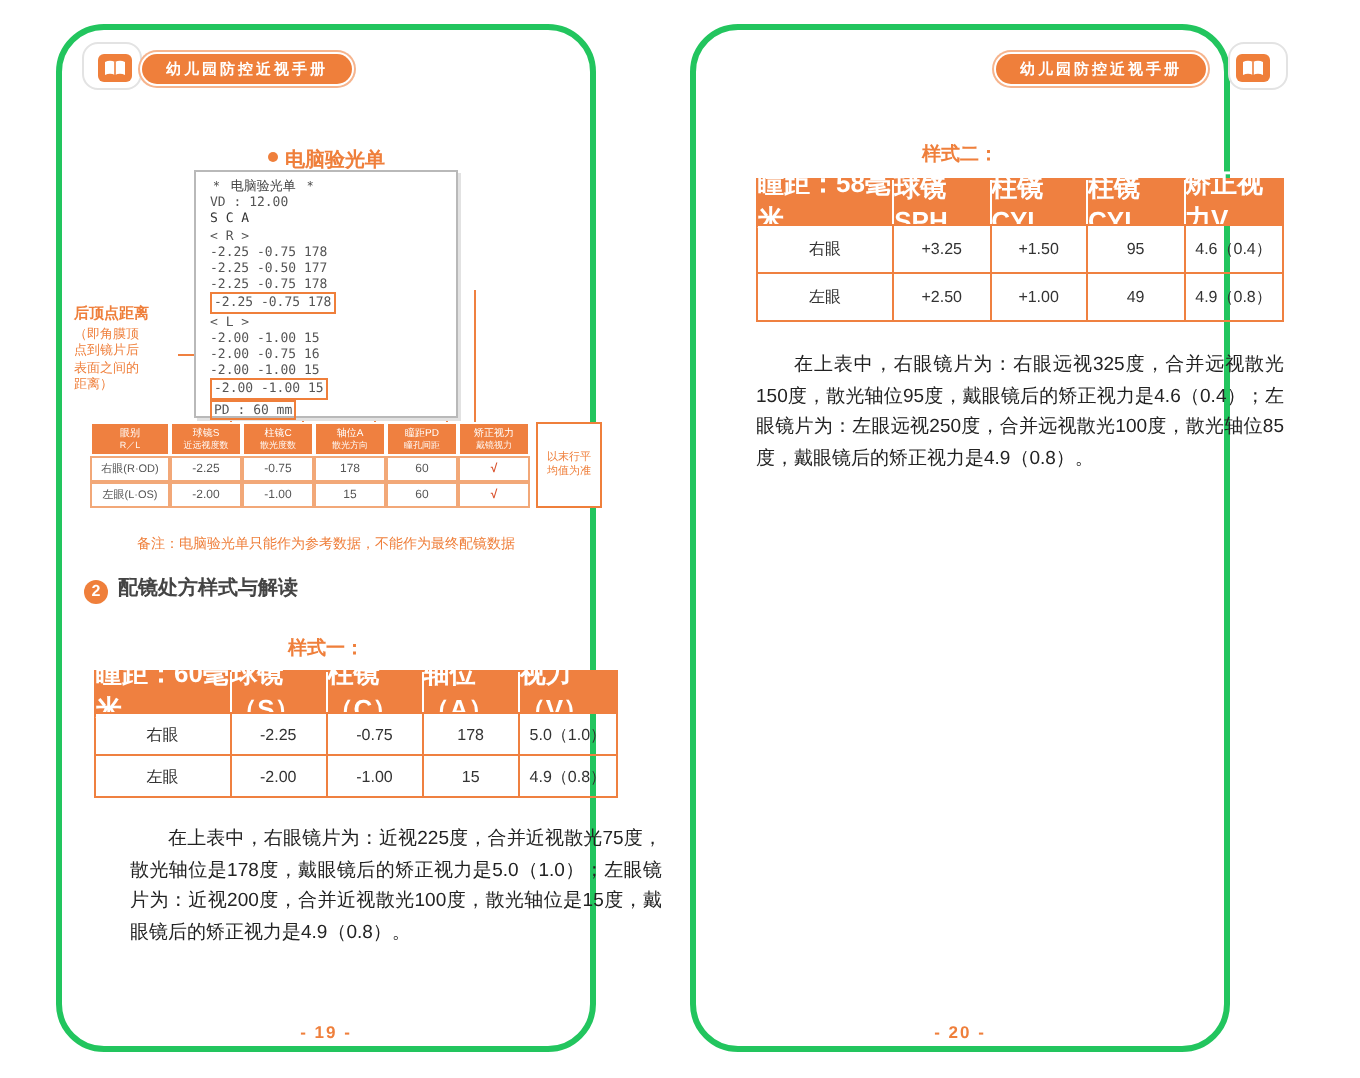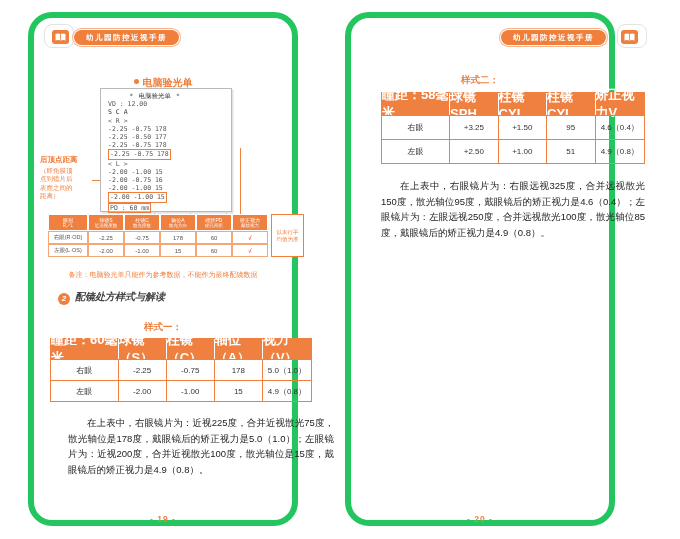--- a/index.html
+++ b/index.html
@@ -1,42 +1,42 @@
 <!DOCTYPE html>
 <html lang="zh"><head>
 <meta charset="utf-8">
 <style>
   * { margin:0; padding:0; box-sizing:border-box; }
   html,body { background:#ffffff; }
   body { font-family:"Liberation Sans", sans-serif; }
   .canvas { position:relative; width:680px; height:539px; background:#ffffff; overflow:hidden; }
 
   .page { position:absolute; top:12px; width:270px; height:514px; background:#fff;
-          border:6px solid #22c55e; border-radius:24px; }
+          border:3px solid #22c55e; border-radius:24px; }
   .page.left { left:28px; }
   .page.right { left:345px; }
 
   .corner { position:absolute; width:30px; height:24px; border:1px solid #e3e3e3; border-radius:8px; }
 
   .badge { position:absolute; height:15px; background:#EF7F3B; border-radius:9px; color:#fff;
            font-size:7.5px; font-weight:bold; line-height:15px; padding:0 12px; letter-spacing:1.5px;
            box-shadow:0 0 0 1px #fff, 0 0 0 2px #f6b astuce; }
   .badge { box-shadow:0 0 0 1px #fff, 0 0 0 2px #f6b48d; }
   .book { position:absolute; width:17px; height:14px; }
 
   .sec-title { position:absolute; left:0; right:0; top:58px; text-align:center;
                color:#EF7F3B; font-weight:bold; font-size:10px; }
   .dot { display:inline-block; width:5px; height:5px; border-radius:50%; background:#EF7F3B;
          margin-right:4px; vertical-align:2px; }
 
   .receipt { position:absolute; left:66px; top:70px; width:132px; height:124px; background:#fff;
              border:1px solid #b9b9b9; box-shadow:1.5px 1.5px 0 #e2e2e2; padding:3px 7px;
              font-family:"DejaVu Sans Mono", monospace; font-size:6.5px; line-height:8.2px;
              color:#555; z-index:2; }
-  .rc-title { color:#444;margin-left:20px; }
+  .rc-title { color:#444; }
   .rc-head { color:#333; }
   .boxed { display:inline-block; border:1px solid #EF7F3B; padding:0 1px; }
 
   .vnote { position:absolute; left:6px; top:138px; width:58px; color:#EF7F3B;
            font-size:6.5px; line-height:8.5px; }
   .vnote-title { font-size:7.5px; font-weight:bold; margin-bottom:2px; }
 
   .conn { position:absolute; background:#EF8040; width:1px; }
   .connh { position:absolute; background:#EF8040; height:1px; }
 
@@ -50,21 +50,21 @@
           justify-content:center; color:#555; background:#fff; }
   .lg-label { font-size:5.5px; }
   .lg-check { color:#d9512c; font-weight:bold; }
   .lg-note { grid-column:7; grid-row:1/4; border:1px solid #EF7F3B; margin-left:3px;
              color:#EF7F3B; font-size:5.5px; line-height:7px; display:flex; align-items:center;
              justify-content:center; text-align:center; padding:2px; background:#fff; }
 
   .remark { position:absolute; left:0; right:0; top:252px; text-align:center;
             color:#EF7F3B; font-size:7px; }
 
-  .sec2 { position:absolute; left:24px; top:272px; font-size:10px; font-weight:bold; color:#444;font-style:italic; }
+  .sec2 { position:absolute; left:11px; top:272px; font-size:10px; font-weight:bold; color:#444; }
   .circ { display:inline-block; width:12px; height:12px; border-radius:50%; background:#EF7F3B;
           color:#fff; font-size:8px; line-height:12px; text-align:center; font-weight:bold;
           margin-right:5px; vertical-align:-1px; }
 
   .style-label { position:absolute; left:0; right:0; text-align:center; color:#EF7F3B;
                  font-weight:bold; font-size:9.5px; }
   .style-label.s1 { top:303px; }
   .style-label.s2 { top:56px; }
 
   .ptable { position:absolute; display:grid; border:1px solid #EF8040;
@@ -233,21 +233,21 @@
       <div class="pt-h">柱镜CYL</div>
       <div class="pt-h">矫正视力V</div>
       <div class="pt-c">右眼</div>
       <div class="pt-c">+3.25</div>
       <div class="pt-c">+1.50</div>
       <div class="pt-c">95</div>
       <div class="pt-c last">4.6（0.4）</div>
       <div class="pt-c">左眼</div>
       <div class="pt-c">+2.50</div>
       <div class="pt-c">+1.00</div>
-      <div class="pt-c">51</div>
+      <div class="pt-c">49</div>
       <div class="pt-c last">4.9（0.8）</div>
     </div>
 
     <div class="para p2">在上表中，右眼镜片为：右眼远视325度，合并远视散光150度，散光轴位95度，戴眼镜后的矫正视力是4.6（0.4）；左眼镜片为：左眼远视250度，合并远视散光100度，散光轴位85度，戴眼镜后的矫正视力是4.9（0.8）。</div>
 
     <div class="pagenum">- 20 -</div>
   </div>
 
 </div>
 

